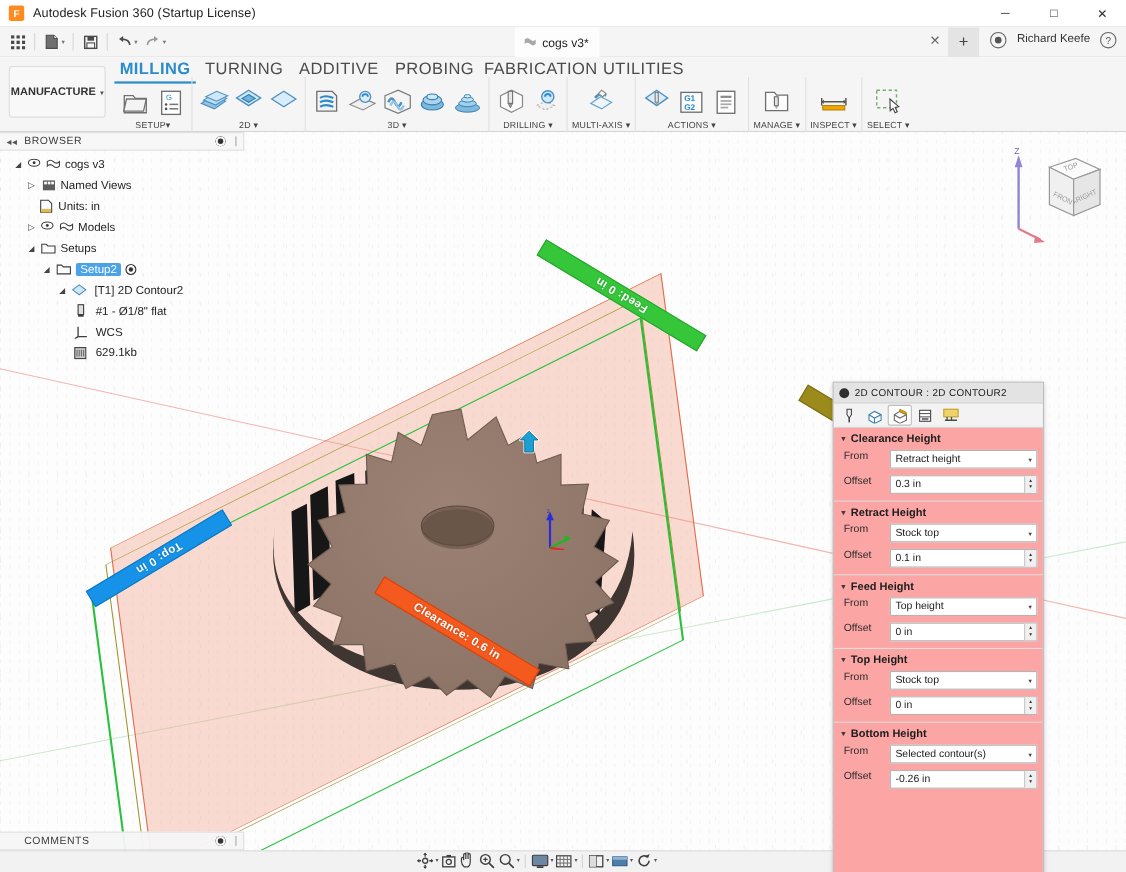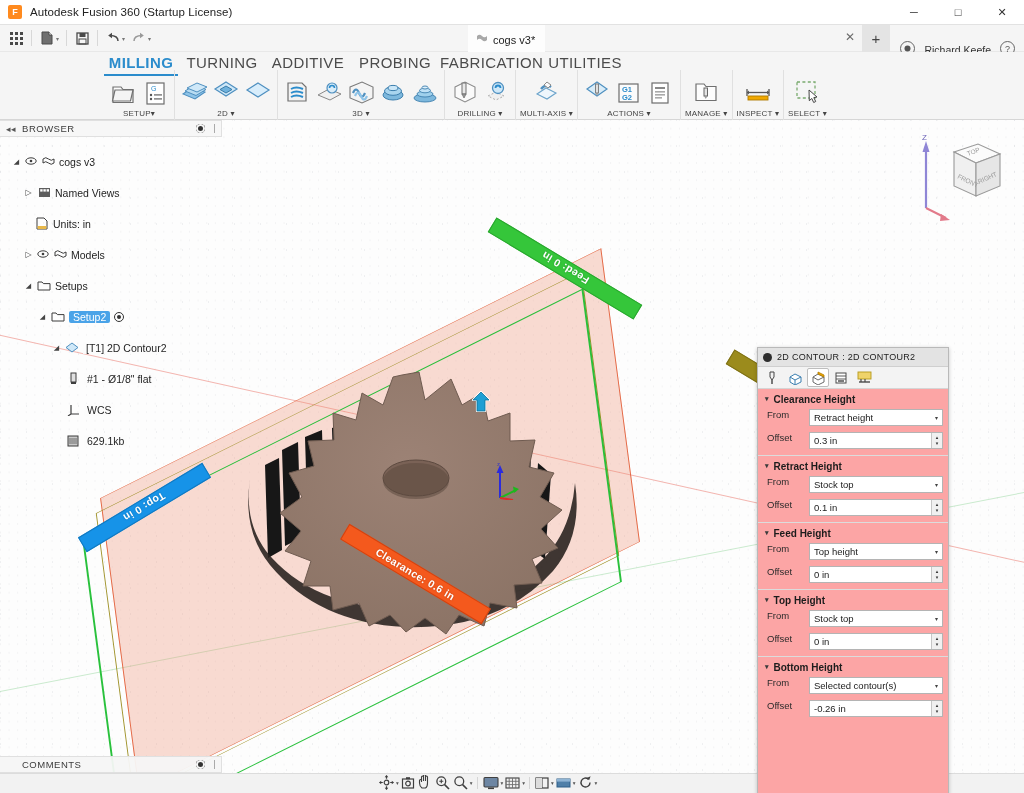--- a/index.html
+++ b/index.html
@@ -51,21 +51,21 @@
   }
   .doctab .tabicon { color: #9a9a9a; font-size: 11px; }
   .tab-close { position:absolute; left: 845px; top: 5px; font-size: 12px; color: #6b6b6b; }
   .tab-plus {
     position: absolute; left: 862px; top: 0; width: 28px; height: 27px;
     display: flex; align-items: center; justify-content: center;
     font-size: 15px; color: #444; background: #e4e4e4;
   }
   .tab-right {
     position: absolute; right: 0; top: 4px; height: 27px; display: flex;
-    align-items: flex-end; gap: 9px; padding-right: 9px;
+    align-items: flex-start; gap: 9px; padding-right: 9px;
   }
   .tab-right .uname { font-size: 10.5px; color: #333; }
   .circ-icon {
     width: 15px; height: 15px; border: 1.3px solid #666; border-radius: 50%;
     display: flex; align-items: center; justify-content: center;
     font-size: 9px; color: #555;
   }
 
   
   .ribbon {
@@ -116,21 +116,21 @@
   .browser-head .collapse { font-size: 9px; color: #555; }
   .browser-head .dot {
     margin-left: auto; width: 9px; height: 9px; border-radius: 50%;
     background: #333; margin-right: 3px;
     box-shadow: inset 0 0 0 2px #f6f6f6, inset 0 0 0 3px #333;
   }
   .browser-head .grip { width: 1px; height: 9px; background: #aaa; margin-right: 6px;}
   .tree { padding: 3px 0 0 6px; }
   .tnode {
     display: flex; align-items: center; height: 19px; gap: 4px;
-    font-size: 10.5px; color: #1e1e1e; white-space: nowrap; margin-top: 12px;
+    font-size: 10.5px; color: #1e1e1e; white-space: nowrap;
   }
   .tri { width: 9px; font-size: 7px; color: #444; text-align:center; }
   .tri.open::before { content: "\25E2"; }
   .tri.closed::before { content: "\25B7"; font-size:8px; }
   .eye { width: 12px; color: #3d3d3d; font-size: 10px; }
   .ticon { width: 14px; display:flex; align-items:center; justify-content:center; }
   .tlabel-hl { background: #4aa3e8; color: #fff; padding: 0 4px; border-radius: 2px; }
   .tlabel-box { background: rgba(252,252,252,.88); padding: 0 3px; }
   .radio-dot {
     width: 10px; height: 10px; border: 1.4px solid #333; border-radius: 50%;
@@ -392,20 +392,24 @@
         <svg width="9" height="9" viewBox="0 0 9 9">
             <circle cx="4.5" cy="4.5" r="3" fill="#555"></circle>
           </svg>
       </span>
       <span class="uname">Richard Keefe</span>
       <span class="circ-icon">?</span>
     </div>
   </div>
 
   <div class="ribbon">
+    <div class="ws-select">
+      <span>MANUFACTURE</span>
+      <span class="caret">▾</span>
+    </div>
 
     <div class="ribbon-tabs">
       <div class="rtab active" style="width:74px">MILLING</div>
       <div class="rtab" style="width:88px">TURNING</div>
       <div class="rtab" style="width:84px">ADDITIVE</div>
       <div class="rtab" style="width:90px">PROBING</div>
       <div class="rtab" style="width:100px">FABRICATION</div>
       <div class="rtab" style="width:90px">UTILITIES</div>
     </div>
 

